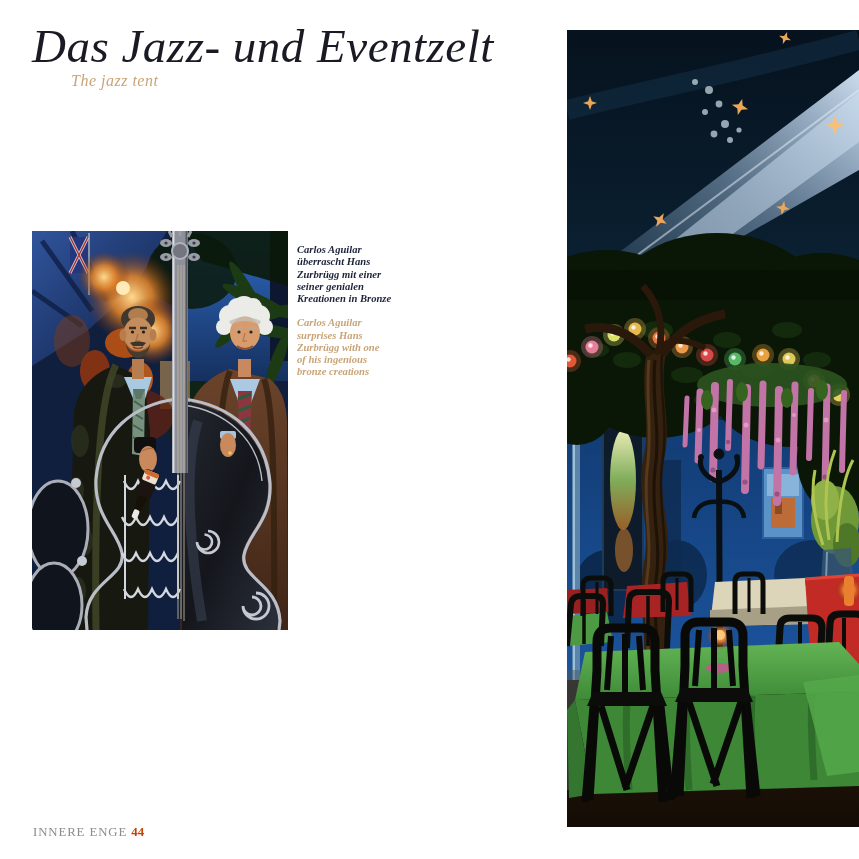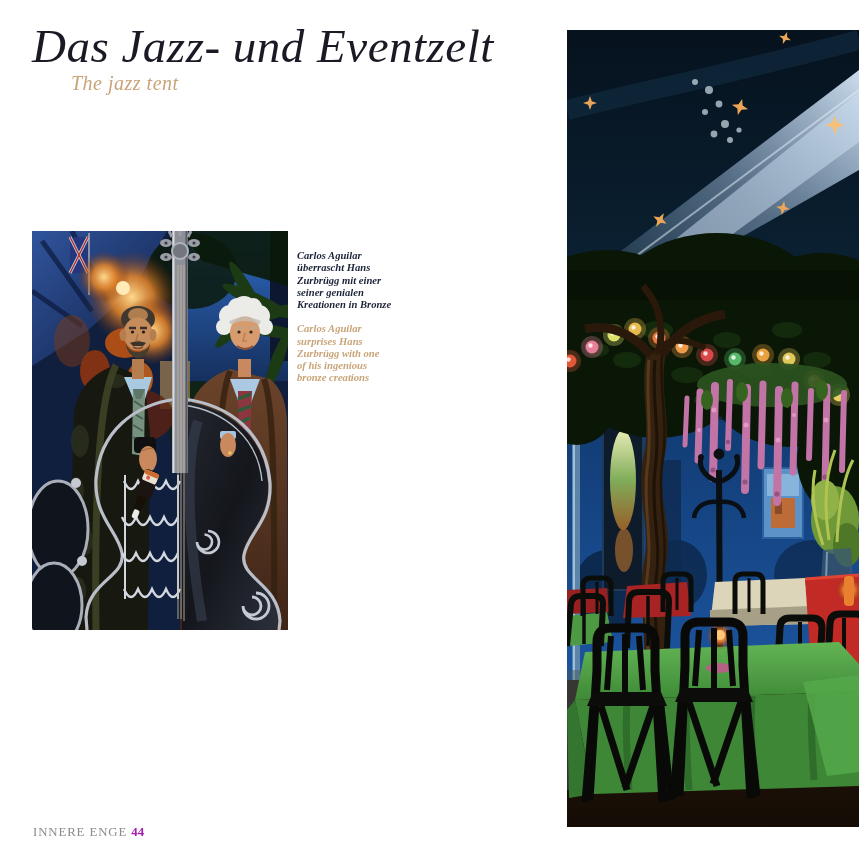--- a/index.html
+++ b/index.html
@@ -1,28 +1,28 @@
 <!DOCTYPE html>
 <html><head>
 <meta charset="utf-8">
 <style>
   html,body{margin:0;padding:0;background:#ffffff;}
   #page{position:relative;width:859px;height:859px;background:#ffffff;overflow:hidden;
         font-family:"Liberation Serif","DejaVu Serif",serif;}
   .abs{position:absolute;}
   .title{left:32px;top:22px;font-size:47px;line-height:1.05;font-style:italic;color:#191a24;letter-spacing:.5px;}
-  .subtitle{left:71px;top:72px;font-size:20px;font-style:italic;color:#c9a478;letter-spacing:.5px;}
+  .subtitle{left:71px;top:72px;font-size:16px;font-style:italic;color:#c9a478;letter-spacing:.5px;}
   .photo{display:block;}
   .caption{font-size:10.6px;line-height:12.2px;font-style:italic;font-weight:bold;white-space:pre-line;}
-  .caption-left{left:297px;top:238px;width:110px;text-align:left;}
+  .caption-left{left:297px;top:232px;width:110px;text-align:left;}
   .caption-right{left:418px;top:656px;width:148px;text-align:right;}
   .cap-de{color:#1b2338;}
   .cap-en{color:#c9a478;}
   .footer{left:33px;top:825px;font-size:12.8px;letter-spacing:.9px;color:#8b8b8b;}
-  .footer .num{color:#a21caf;font-weight:bold;letter-spacing:0;}
+  .footer .num{color:#c2410c;font-weight:bold;letter-spacing:0;}
 </style>
 </head>
 <body>
 
 <div id="page">
 
   <div class="abs title">Das Jazz- und Eventzelt</div>
   <div class="abs subtitle">The jazz tent</div>
 
   <svg class="abs photo" style="left:32px;top:231px;" width="256" height="399" viewBox="0 0 256 399">

